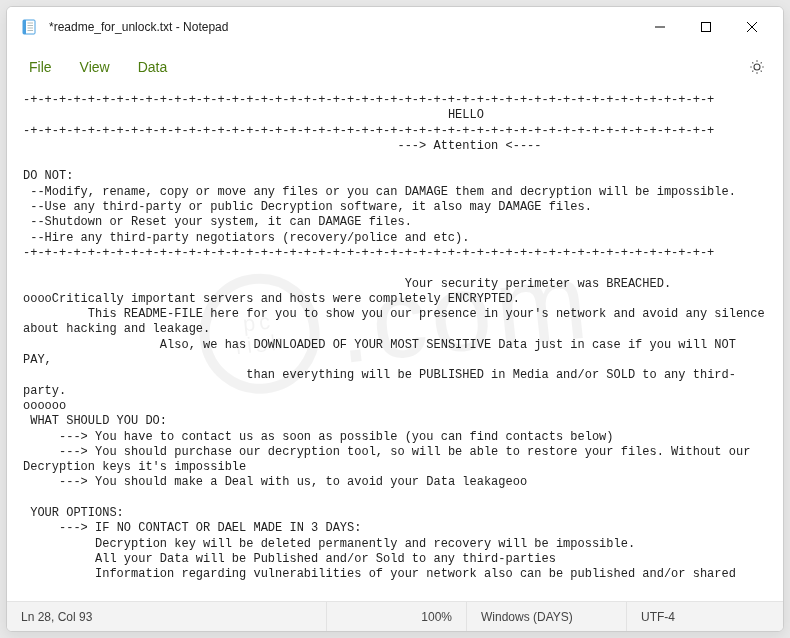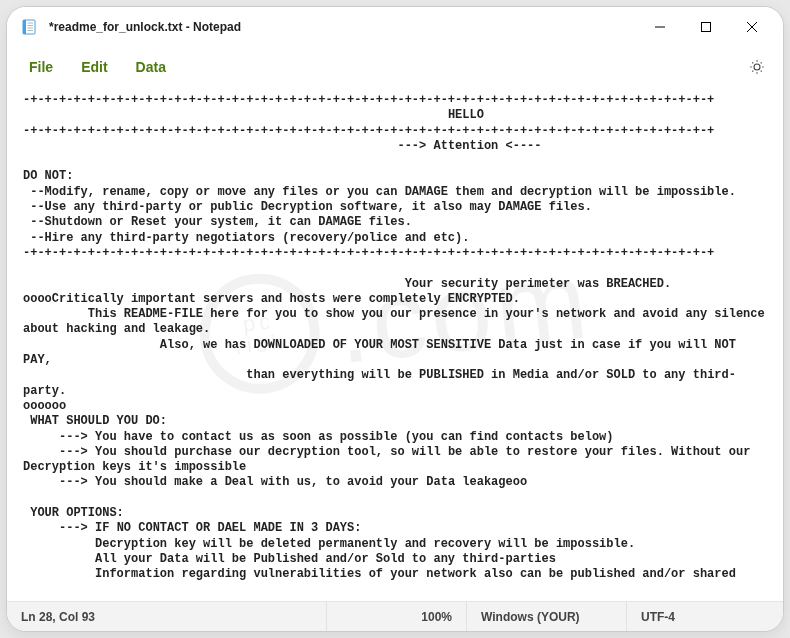--- a/index.html
+++ b/index.html
@@ -9,26 +9,25 @@
   background: #e8e8e8;
   padding: 6px;
   font-family: "Segoe UI", sans-serif;
   position: relative;
 }
 .window {
   width: 100%;
   height: 100%;
   background: #fff;
   border: 1px solid #ccc;
-  border-radius: 20px;
+  border-radius: 6px;
   display: flex;
   flex-direction: column;
   overflow: hidden;
   box-shadow: 0 4px 14px rgba(0,0,0,0.08);
-  font-weight: bold;
 }
 .titlebar {
   height: 40px;
   display: flex;
   align-items: center;
   padding: 0 8px 0 14px;
   background: #fff;
 }
 .titlebar .icon {
   width: 16px;
@@ -160,21 +159,21 @@
         <svg width="10" height="10" viewBox="0 0 10 10">
             <line x1="0" y1="0" x2="10" y2="10" stroke="#000" stroke-width="1"></line>
             <line x1="10" y1="0" x2="0" y2="10" stroke="#000" stroke-width="1"></line>
           </svg>
       </div>
     </div>
   </div>
 
   <div class="menubar">
     <div class="menu-item">File</div>
-    <div class="menu-item">Edit</div>
+    <div class="menu-item">View</div>
     <div class="menu-item">Data</div>
     <div class="menu-spacer"></div>
     <div class="settings-btn">
       <svg width="16" height="16" viewBox="0 0 16 16">
         <path fill="none" stroke="#444" stroke-width="1.1" d="M8 5a3 3 0 1 0 0 6 3 3 0 0 0 0-6z"></path>
         <path fill="none" stroke="#444" stroke-width="1.1" d="M8 1.3v1.4M8 13.3v1.4M1.3 8h1.4M13.3 8h1.4M3.3 3.3l1 1M11.7 11.7l1 1M12.7 3.3l-1 1M4.3 11.7l-1 1"></path>
       </svg>
     </div>
   </div>
 
@@ -203,21 +202,21 @@
 
  YOUR OPTIONS:
      ---&gt; IF NO CONTACT OR DAEL MADE IN 3 DAYS:
           Decryption key will be deleted permanently and recovery will be impossible.
           All your Data will be Published and/or Sold to any third-parties
           Information regarding vulnerabilities of your network also can be published and/or shared</div>
 
   <div class="statusbar">
     <div class="status-cell first">Ln 28, Col 93</div>
     <div class="status-cell zoom">100%</div>
-    <div class="status-cell crlf">Windows (YOUR)</div>
+    <div class="status-cell crlf">Windows (DAYS)</div>
     <div class="status-cell enc">UTF-4</div>
   </div>
 
 </div>
 
 <div class="watermark">
   <div class="wm-circ">
       <span class="t">pc</span>
       <span class="t">risk</span>
     </div>

